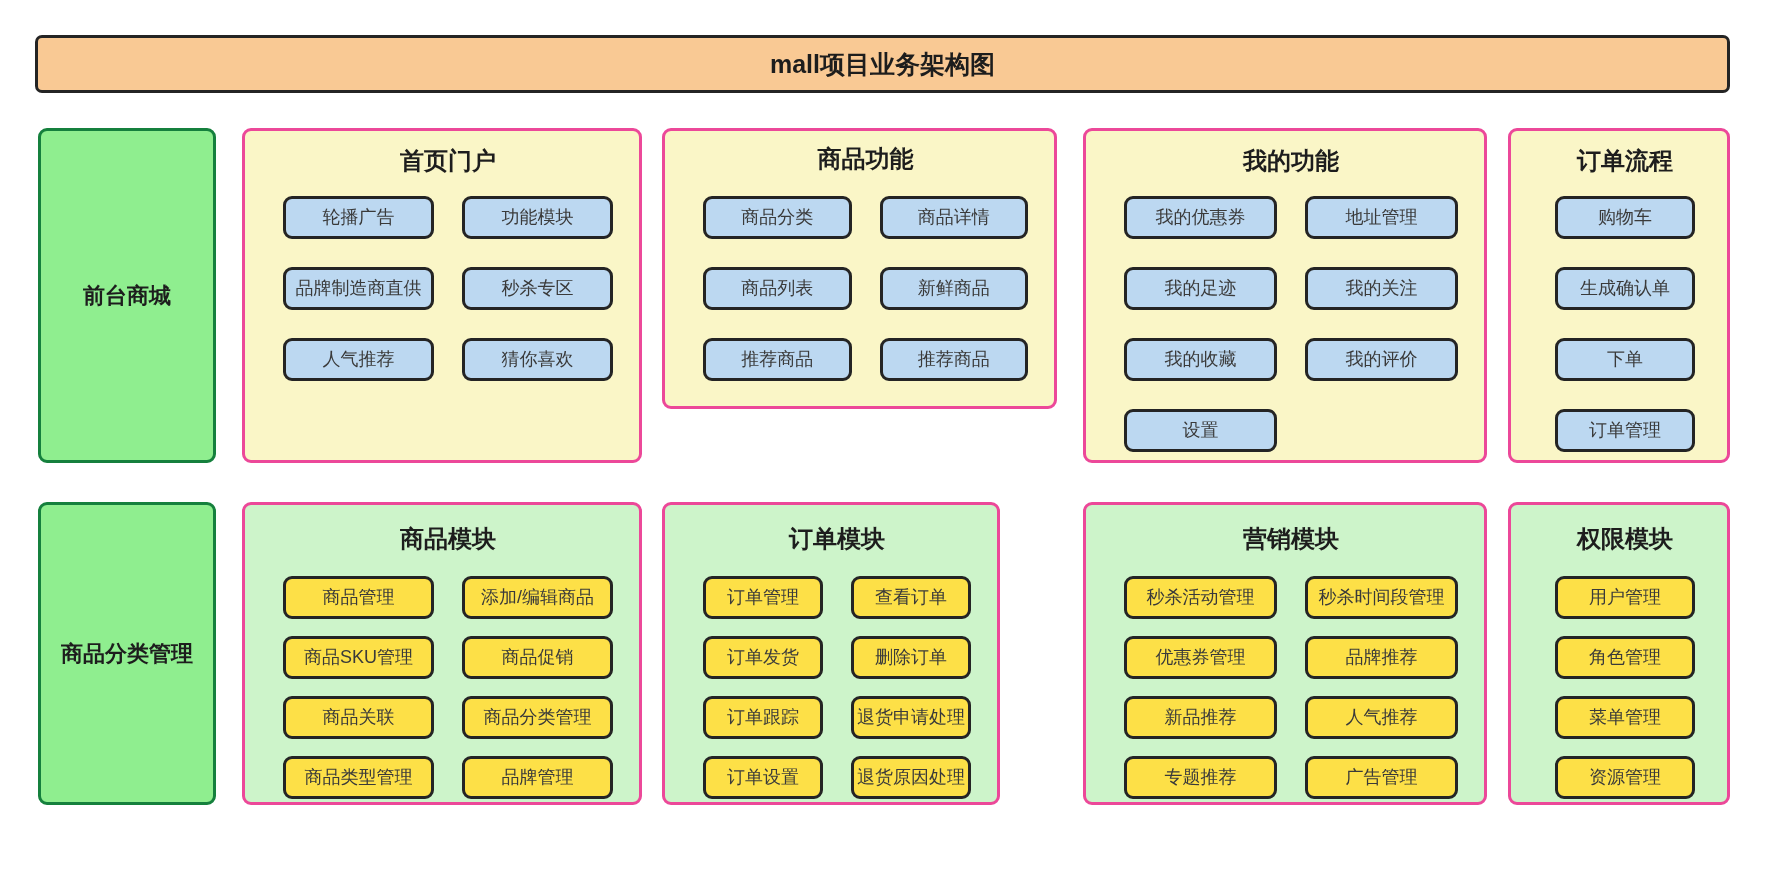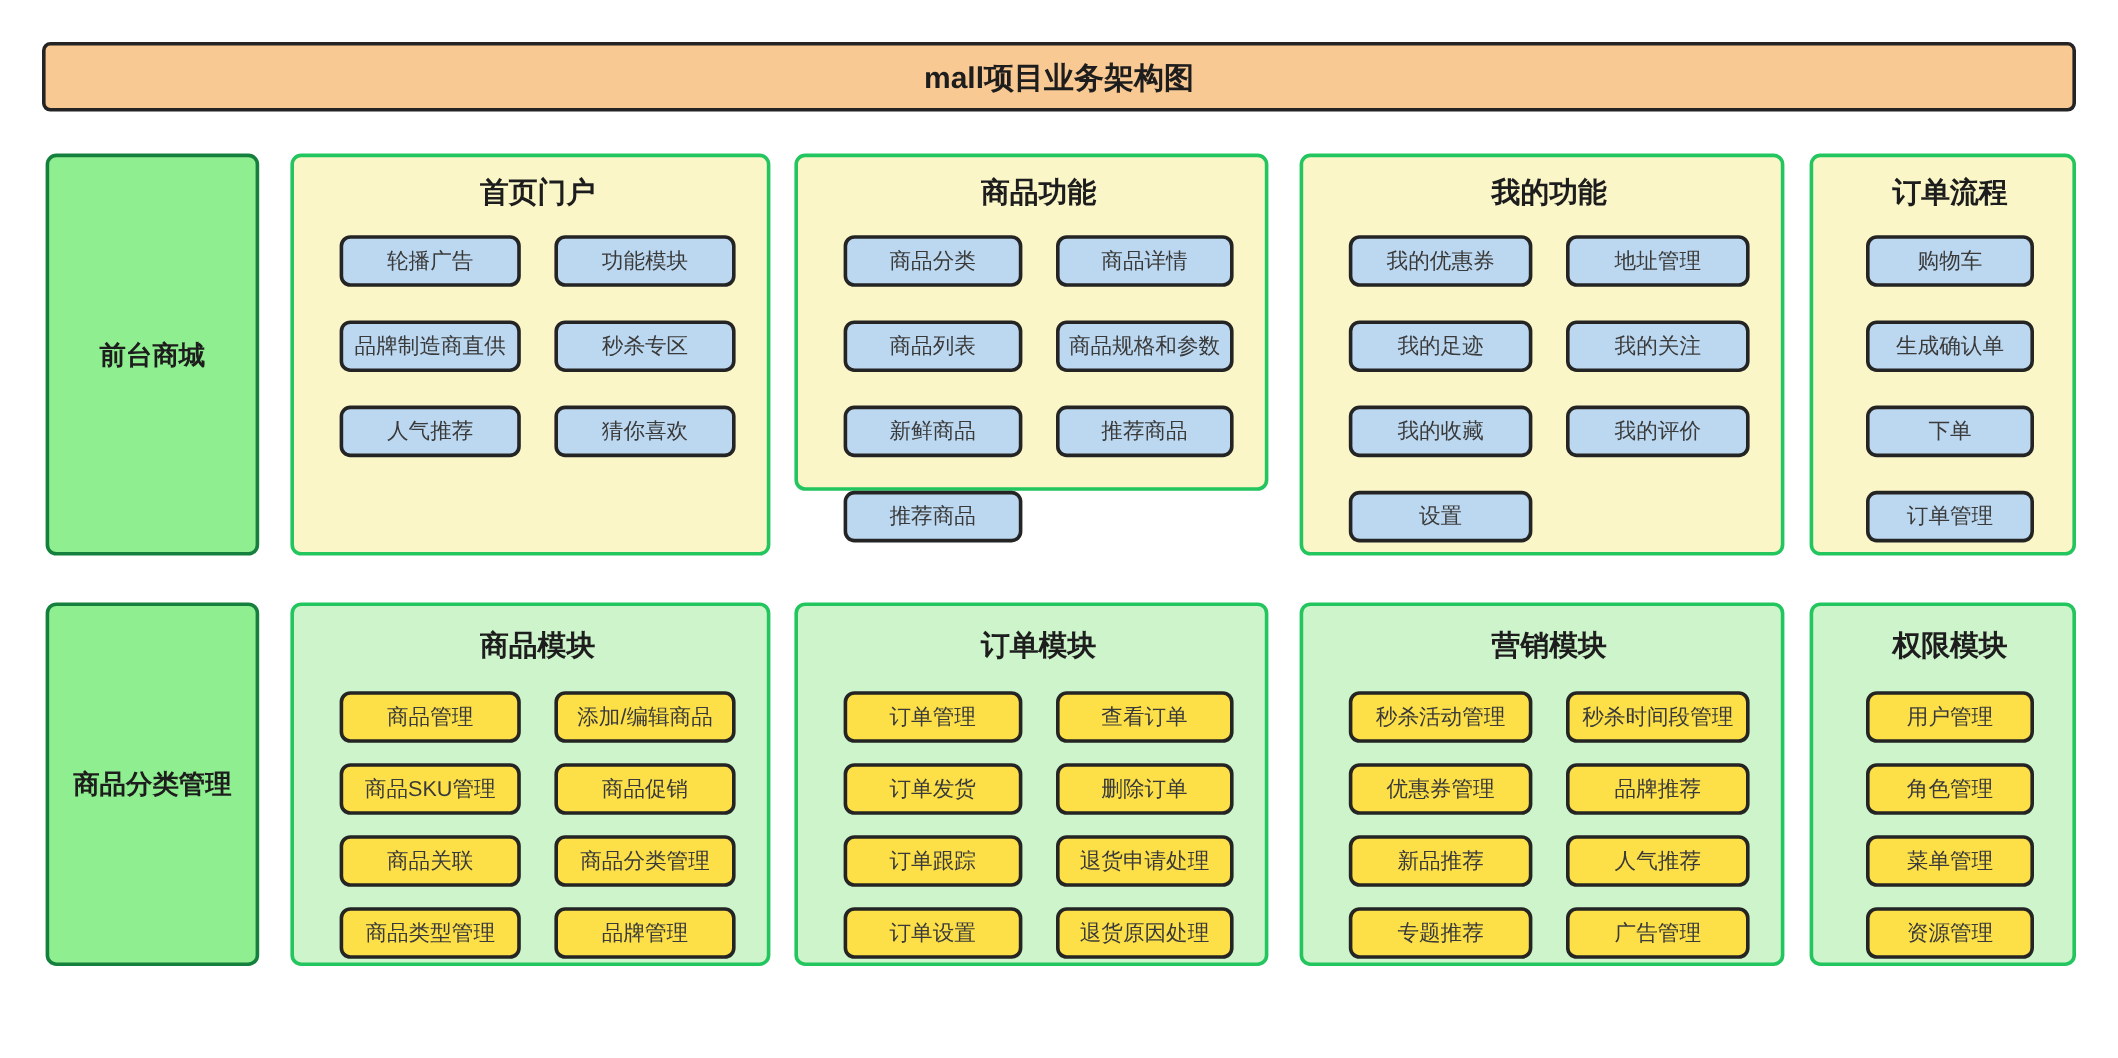--- a/index.html
+++ b/index.html
@@ -13,21 +13,21 @@
     font-size:25px;font-weight:bold;color:#1d1d1d;box-sizing:border-box;
   }
 
   .sys-label{
     position:absolute;background:#8FEE8F;border:3px solid #15803d;border-radius:9px;
     display:flex;align-items:center;justify-content:center;
     font-size:22px;font-weight:bold;color:#1d1d1d;box-sizing:border-box;text-align:center;
   }
 
   .panel{
-    position:absolute;border:3px solid #22c55e;border-radius:9px;box-sizing:border-box;padding-left:12px;
+    position:absolute;border:3px solid #ec4899;border-radius:9px;box-sizing:border-box;padding-left:12px;
   }
   .panel.front{background:#FAF6C7;}
   .panel.back{background:#CDF4CA;}
 
   .panel-title{
     text-align:center;font-size:24px;font-weight:bold;color:#1d1d1d;
     margin:16px 0 20px 0;line-height:1.2;
   }
   .panel.back .panel-title{margin:20px 0 22px 0;}
 
@@ -60,27 +60,26 @@
     <div class="btn-grid">
         <div class="node">轮播广告</div>
         <div class="node">功能模块</div>
         <div class="node">品牌制造商直供</div>
         <div class="node">秒杀专区</div>
         <div class="node">人气推荐</div>
         <div class="node">猜你喜欢</div>
       </div>
   </section>
 
-  <section class="panel front" style="left:662px;top:128px;width:395px;height:281px;">
+  <section class="panel front" style="left:662px;top:128px;width:395px;height:281px;font-family:Liberation Mono, monospace;">
     <h2 class="panel-title">商品功能</h2>
     <div class="btn-grid">
         <div class="node">商品分类</div>
         <div class="node">商品详情</div>
         <div class="node">商品列表</div>
-        <div class="node">商品规格和参数</div>
         <div class="node">新鲜商品</div>
         <div class="node">推荐商品</div>
         <div class="node">推荐商品</div>
       </div>
   </section>
 
   <section class="panel front" style="left:1083px;top:128px;width:404px;height:335px;">
     <h2 class="panel-title">我的功能</h2>
     <div class="btn-grid">
         <div class="node">我的优惠券</div>
@@ -112,21 +111,21 @@
         <div class="node">添加/编辑商品</div>
         <div class="node">商品SKU管理</div>
         <div class="node">商品促销</div>
         <div class="node">商品关联</div>
         <div class="node">商品分类管理</div>
         <div class="node">商品类型管理</div>
         <div class="node">品牌管理</div>
       </div>
   </section>
 
-  <section class="panel back" style="left:662px;top:502px;width:395px;height:303px;">
+  <section class="panel back" style="left:662px;top:502px;width:338px;height:303px;">
     <h2 class="panel-title">订单模块</h2>
     <div class="btn-grid">
         <div class="node">订单管理</div>
         <div class="node">查看订单</div>
         <div class="node">订单发货</div>
         <div class="node">删除订单</div>
         <div class="node">订单跟踪</div>
         <div class="node">退货申请处理</div>
         <div class="node">订单设置</div>
         <div class="node">退货原因处理</div>

